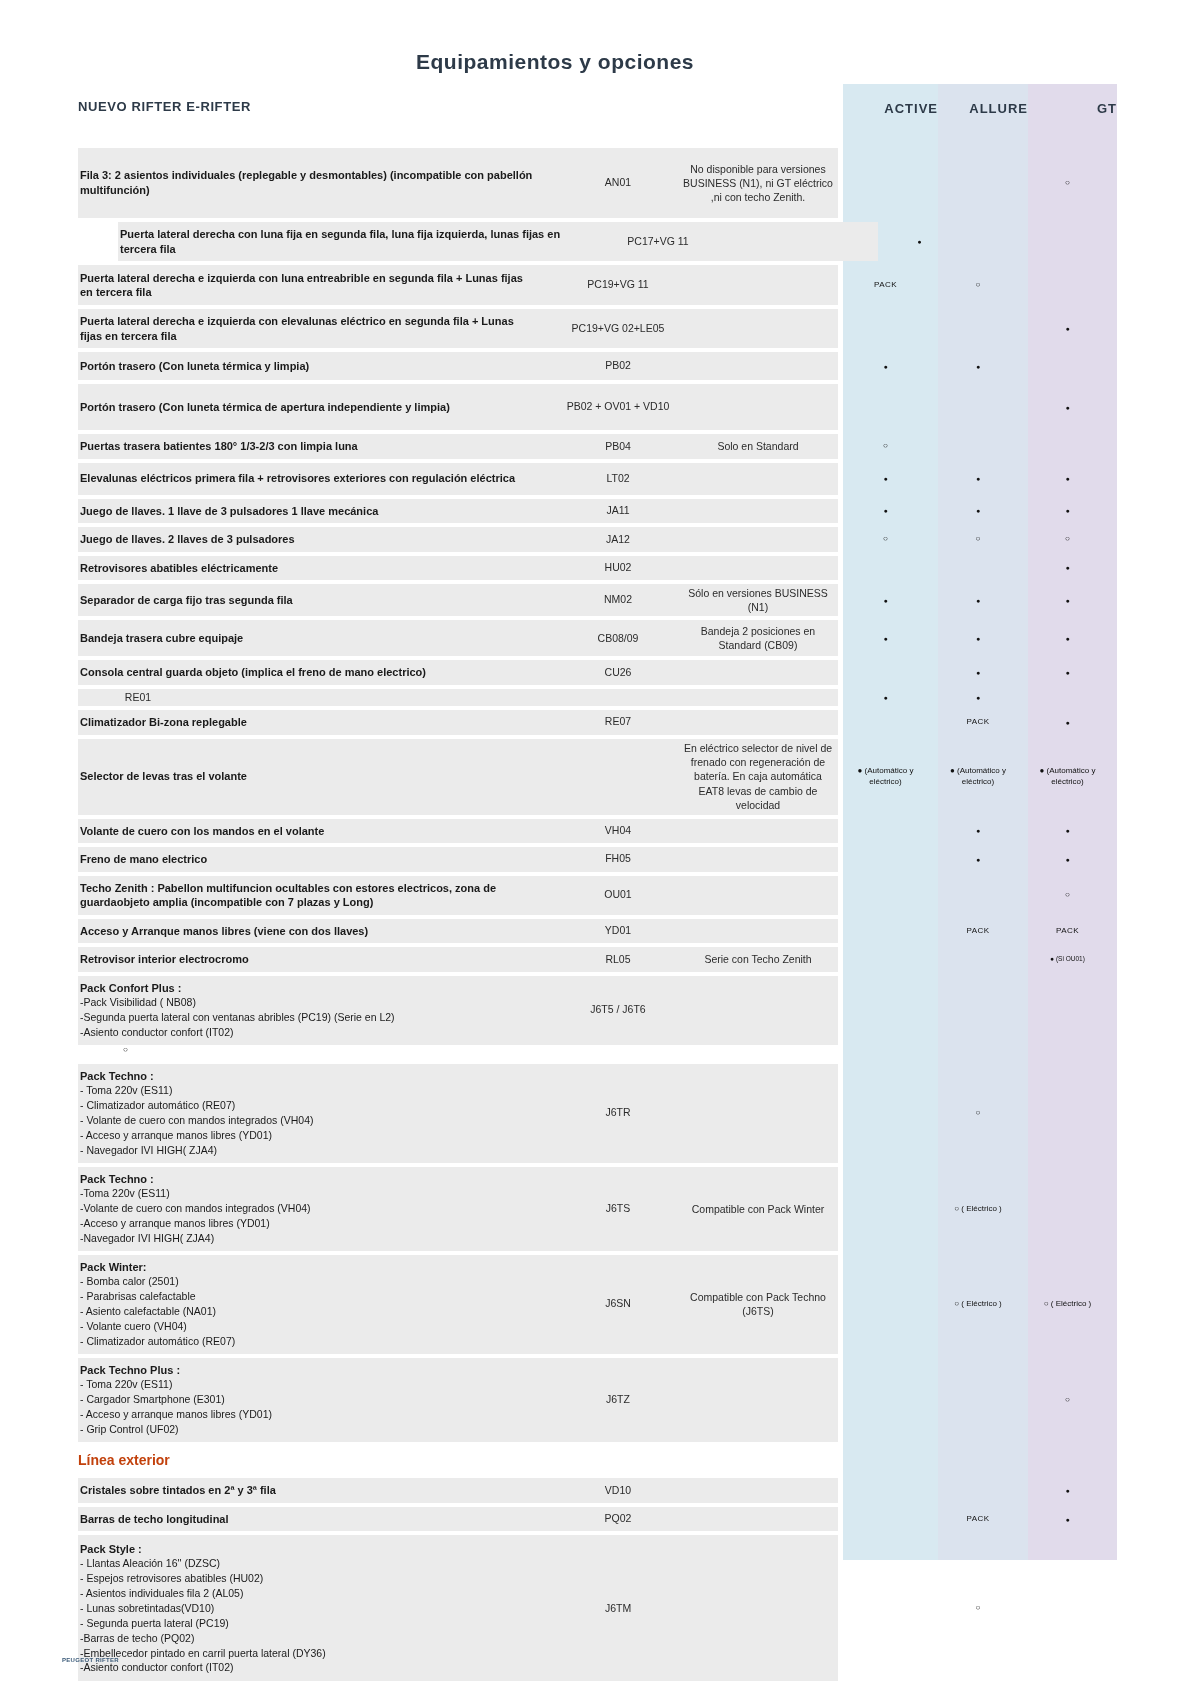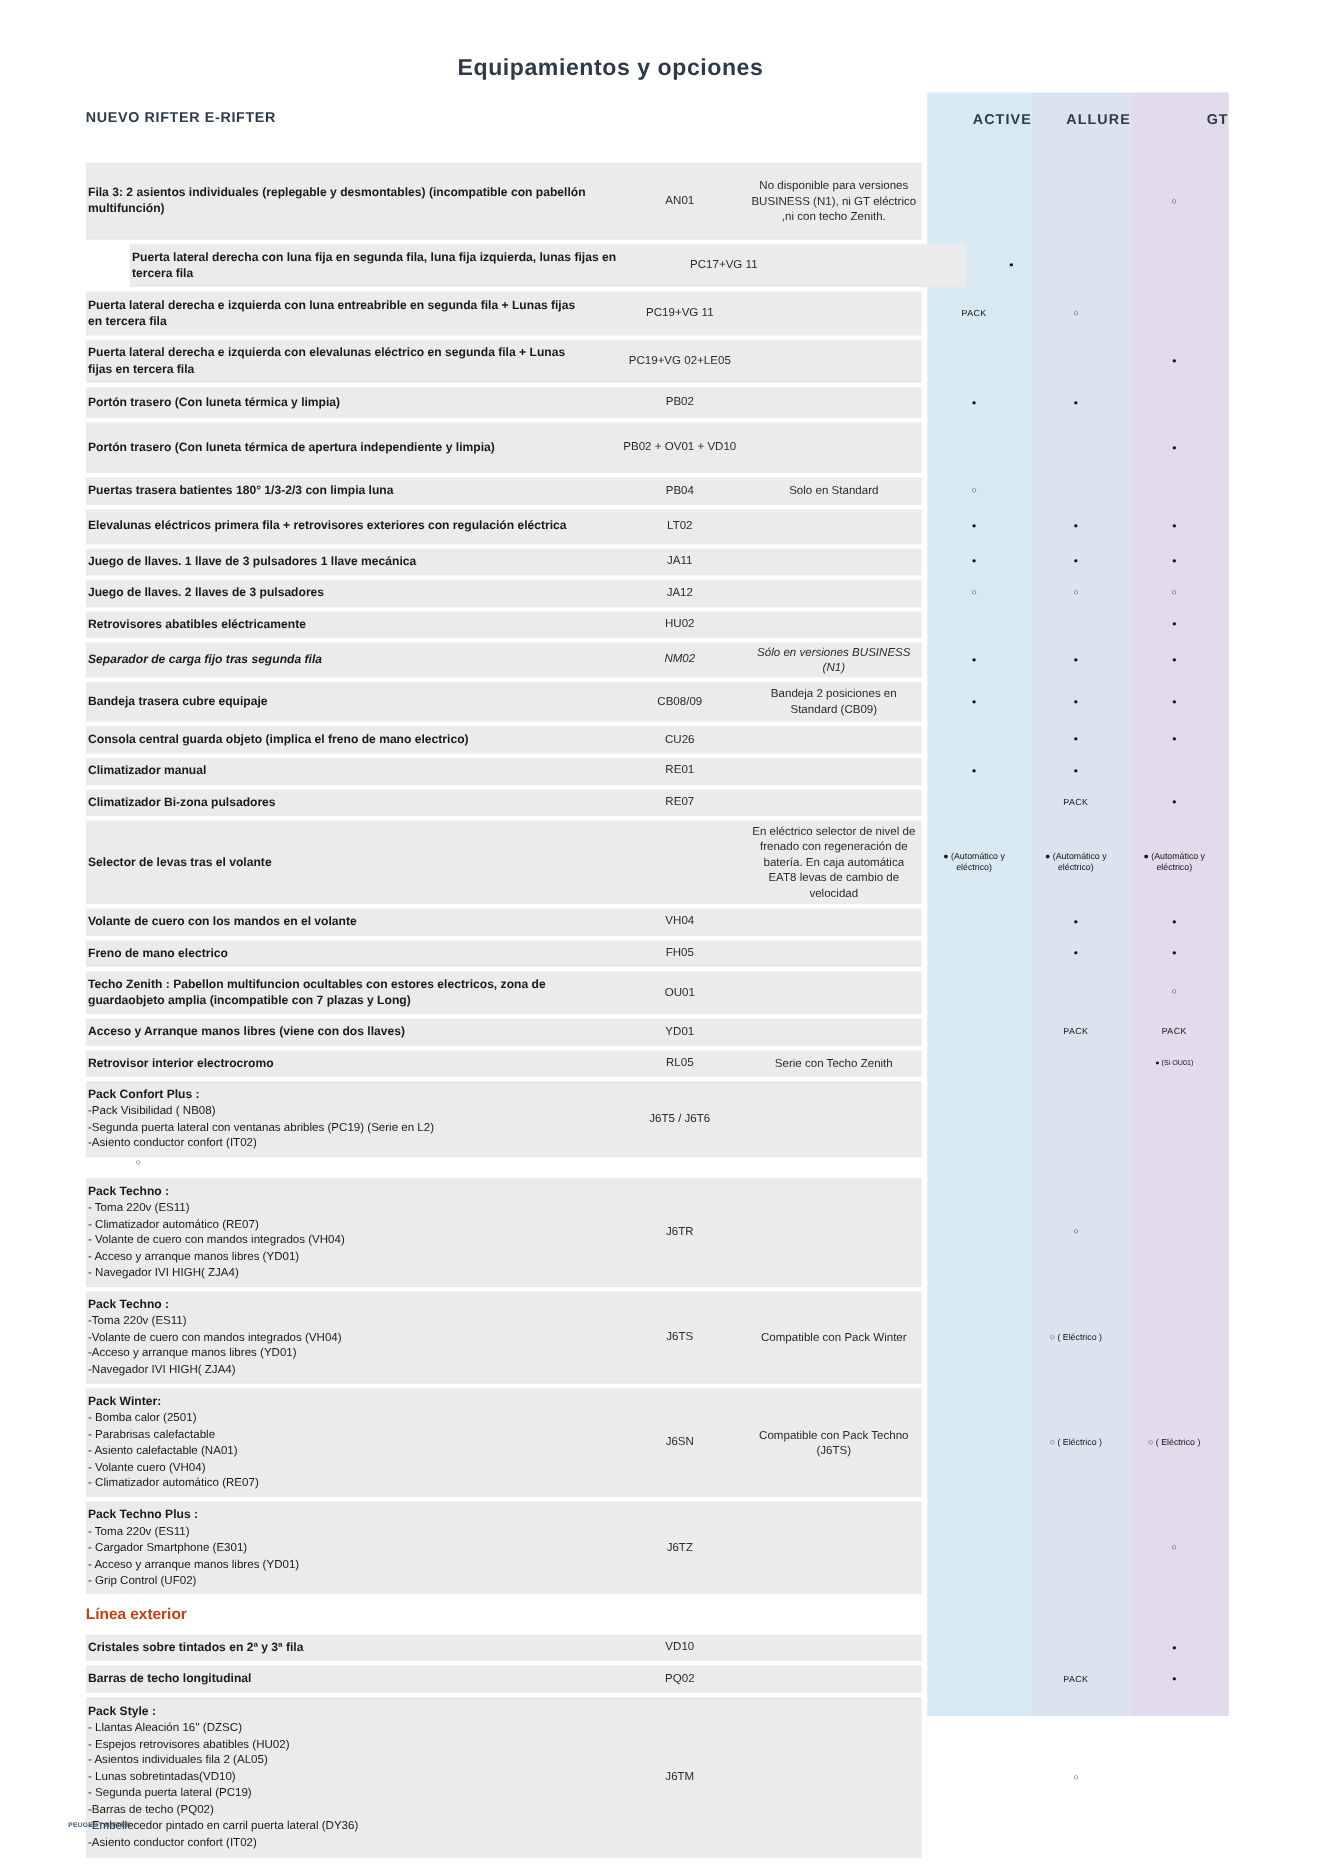--- a/index.html
+++ b/index.html
@@ -182,21 +182,21 @@
           <div class="name">
             <div>Retrovisores abatibles eléctricamente</div>
           </div>
           <div class="code">HU02</div>
           <div class="note"></div>
         </div>
         <div class="cell c-active"></div>
         <div class="cell c-allure"></div>
         <div class="cell c-gt" style="font-size: 7px;">●</div>
       </div>
-      <div class="row" style="min-height: 32px; font-style: italic;">
+      <div class="row" style="min-height: 32px;">
         <div class="left">
           <div class="name">
             <div>Separador de carga fijo tras segunda fila</div>
           </div>
           <div class="code">NM02</div>
           <div class="note">Sólo en versiones BUSINESS (N1)</div>
         </div>
         <div class="cell c-active" style="font-size: 7px;">●</div>
         <div class="cell c-allure" style="font-size: 7px;">●</div>
         <div class="cell c-gt" style="font-size: 7px;">●</div>
@@ -220,34 +220,31 @@
           </div>
           <div class="code">CU26</div>
           <div class="note"></div>
         </div>
         <div class="cell c-active"></div>
         <div class="cell c-allure" style="font-size: 7px;">●</div>
         <div class="cell c-gt" style="font-size: 7px;">●</div>
       </div>
       <div class="row" style="min-height: 17px;">
         <div class="left">
-          <div class="name">
-            <div>Climatizador manual</div>
-          </div>
           <div class="code">RE01</div>
           <div class="note"></div>
         </div>
         <div class="cell c-active" style="font-size: 7px;">●</div>
         <div class="cell c-allure" style="font-size: 7px;">●</div>
         <div class="cell c-gt"></div>
       </div>
       <div class="row" style="min-height: 18px;">
         <div class="left">
           <div class="name">
-            <div>Climatizador Bi-zona pulsadores</div>
+            <div>Climatizador Bi-zona replegable</div>
           </div>
           <div class="code">RE07</div>
           <div class="note"></div>
         </div>
         <div class="cell c-active"></div>
         <div class="cell c-allure" style="font-size: 8px; letter-spacing: 0.4px;">PACK</div>
         <div class="cell c-gt" style="font-size: 7px;">●</div>
       </div>
       <div class="row" style="min-height: 76px;">
         <div class="left">

